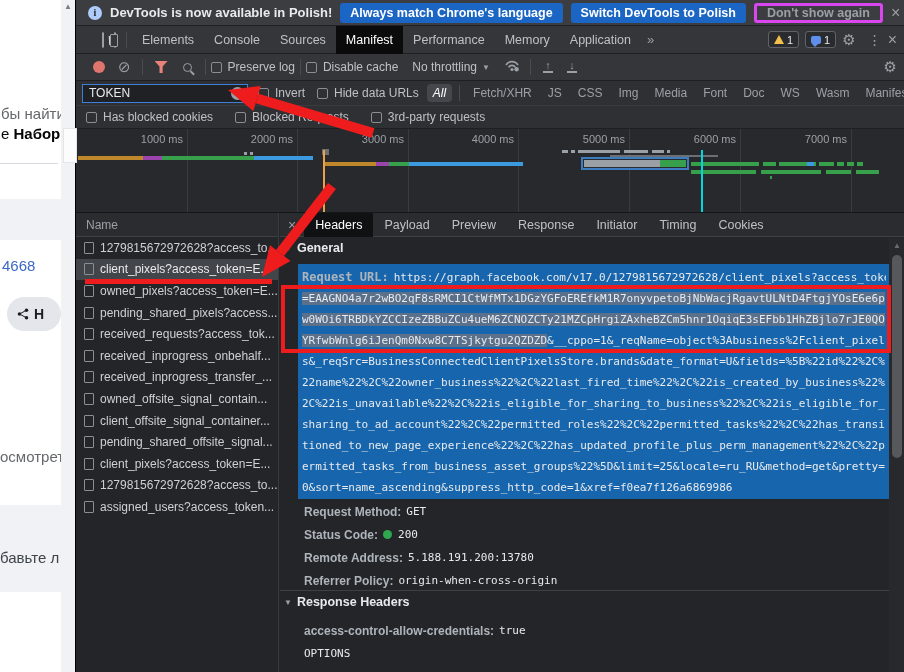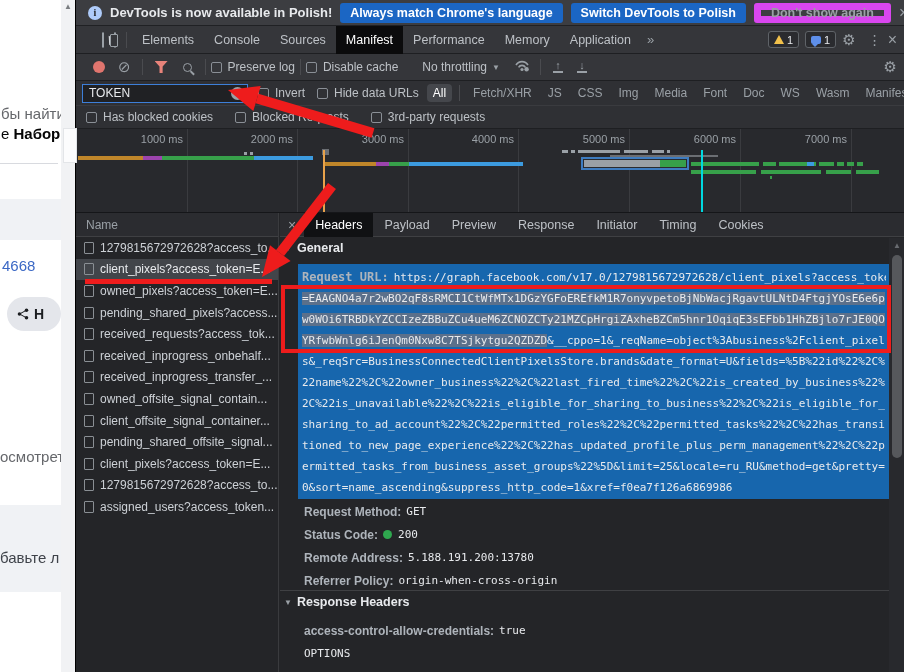--- a/index.html
+++ b/index.html
@@ -29,21 +29,21 @@
   .cb { width:11px; height:11px; border:1.5px solid #8a8f96; border-radius:2px; flex:0 0 auto; margin-right:6px; background:transparent;}
   .cbl { display:flex; align-items:center; white-space:nowrap; }
 
   
   #infobar { top:0; height:26px; background:#3c3d41; border-bottom:1px solid #202124; padding-left:12px; gap:8px;}
   #info-icon { width:14px; height:14px; border-radius:50%; background:#aecbfa; color:#202124;
     font-size:10px; font-weight:bold; text-align:center; line-height:14px; font-family:"Liberation Serif",serif; flex:0 0 auto;}
   #infobar .msg { color:#e8eaed; font-size:13px; font-weight:bold; white-space:nowrap;}
   .ib-btn { height:20px; border-radius:3px; background:var(--btn); color:#fff; font-size:12.5px; font-weight:bold;
     display:flex; align-items:center; padding:0 10px; white-space:nowrap; cursor:default;}
-  .ib-btn.ghost { background:transparent; border:7px solid #d946ef; color:#9aa0a6;}
+  .ib-btn.ghost { background:transparent; border:3px solid #d946ef; color:#9aa0a6;}
   .xclose { color:#9aa0a6; font-size:16px; line-height:16px; }
   #infobar .xclose { margin-left:auto; margin-right:14px; }
 
   
   #tabbar { top:26px; height:28px; background:#35363a; border-bottom:1px solid #1e1f22; padding-left:21px;}
   .ticon { color:#9aa0a6; margin:0 5px; flex:0 0 auto;}
   #inspect-box { width:13px; height:12px; border:1.5px solid #9aa0a6; border-radius:2px; position:relative;}
   #inspect-box::after{ content:""; position:absolute; left:3px; top:2px; border-left:5px solid transparent;
     border-right:5px solid transparent; border-bottom:8px solid #cfd2d6; transform:rotate(-35deg);}
   #device-box { width:13px; height:12px; border:1.5px solid #9aa0a6; border-radius:1px; position:relative;}
@@ -74,21 +74,21 @@
   #nettb .right { margin-left:auto; margin-right:8px;}
 
   
   #frow1 { top:81px; height:25px; background:#2f3034; border-bottom:1px solid #3a3b3f; padding-left:6px;}
   #token-input { width:166px; height:19px; background:#202124; border:1.5px solid #3d7fd9; color:#e8eaed;
     font-size:12px; padding:0 20px 0 6px; outline:none; font-family:inherit;}
   #input-wrap { position:relative; flex:0 0 auto; margin-right:10px;}
   #clear-x { position:absolute; right:4px; top:3.5px; width:13px; height:13px; border-radius:50%; background:#9aa0a6;
     color:#202124; font-size:10px; line-height:13px; text-align:center;}
   .chip { color:#9aa0a6; padding:2px 6px; margin:0 2px; white-space:nowrap;}
-  .chip.active { background:#45474c; color:#fff; border-radius:4px;}
+  .chip.active { background:#45474c; color:#fff; border-radius:4px;font-style:italic;}
   #frow2 { top:106px; height:23px; background:#2f3034; border-bottom:1px solid #1e1f22; padding-left:10px; gap:22px;}
 
   
   #timeline { top:129px; height:84px; background:#28292d; border-bottom:1px solid #151619; position:absolute; width:829px; overflow:hidden;}
   .gridline { position:absolute; top:0; bottom:0; width:1px; background:#3a3b3f;}
   .ticklabel { position:absolute; top:4px; width:56px; text-align:right; color:#9aa0a6; font-size:11px;}
   .wfseg { position:absolute; }
   #selbar { position:absolute; border:2px solid #3e7cc0; background:#2a2b2f; display:flex; align-items:center; padding:1px;}
   #selbar span { height:7px; display:inline-block;}
   .marker { position:absolute; top:21px; height:63px; width:1.5px;}
@@ -201,21 +201,21 @@
       <span class="vsep"></span>
       <label class="cbl">
           <span class="cb"></span>
           <span>Preserve log</span>
         </label>
       <span class="vsep"></span>
       <label class="cbl">
           <span class="cb"></span>
           <span>Disable cache</span>
         </label>
-      <span style="margin-left:24px;white-space:nowrap">No throttling</span>
+      <span style="margin-left:14px;white-space:nowrap">No throttling</span>
       <span class="caret">▼</span>
       <span class="ticon" style="margin-left:14px">
         <svg width="16" height="13" viewBox="0 0 16 13">
             <path d="M2 6 a7 7 0 0 1 12 0" fill="none" stroke="#9aa0a6" stroke-width="1.6"></path>
             <path d="M4.6 8.3 a4 4 0 0 1 6.8 0" fill="none" stroke="#9aa0a6" stroke-width="1.6"></path>
             <circle cx="8" cy="10.5" r="1.6" fill="#9aa0a6"></circle>
             <circle cx="12.6" cy="10.3" r="2.2" fill="#9aa0a6"></circle>
           </svg>
       </span>
       <span class="vsep"></span>

